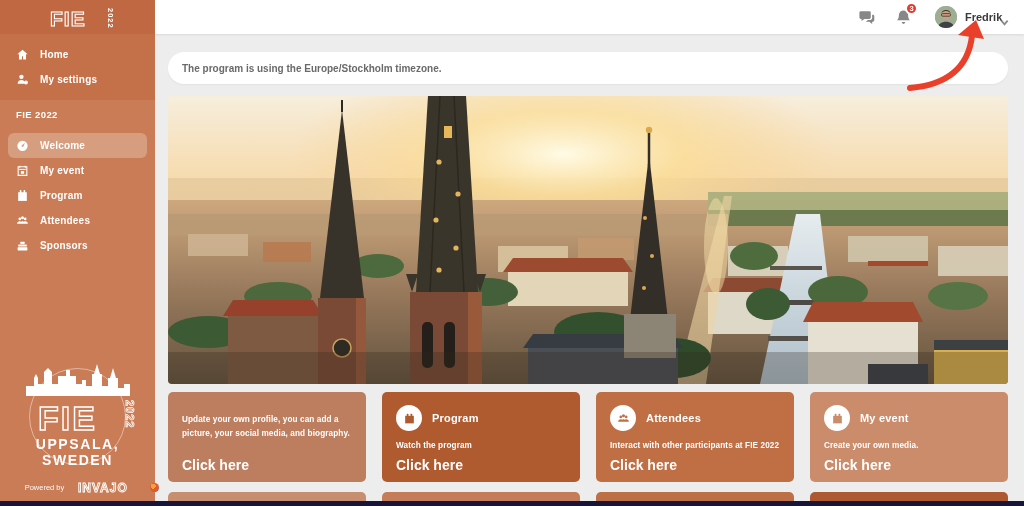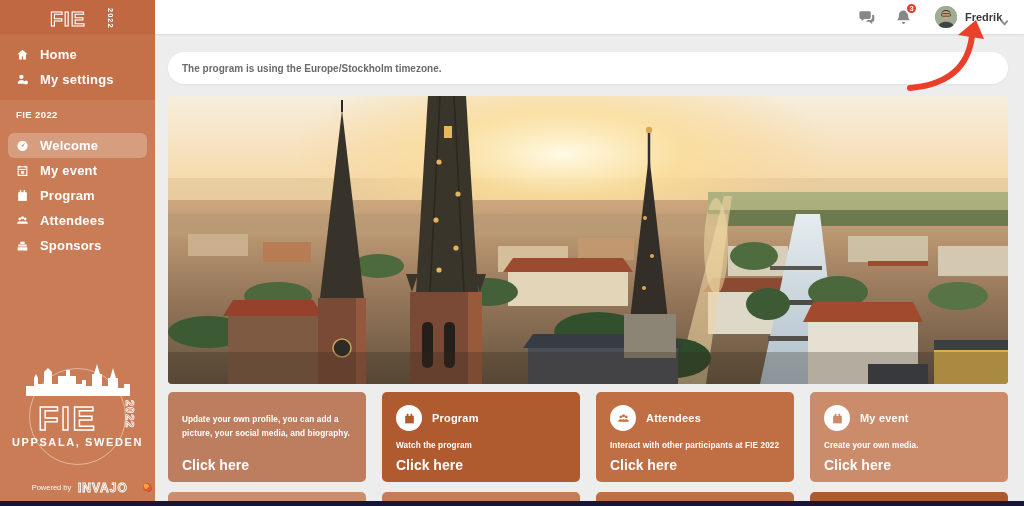--- a/index.html
+++ b/index.html
@@ -4,33 +4,33 @@
 <style>
   * { box-sizing: border-box; margin: 0; padding: 0; }
   html,body { width:1024px; height:506px; overflow:hidden; }
   body { font-family:"Liberation Sans", sans-serif; background:#ededed; }
   .page { position:relative; width:1024px; height:506px; overflow:hidden; }
 
   
   .sidebar { position:absolute; left:0; top:0; width:155px; height:506px; background:#c97c55; color:#fff; z-index:10; }
   .sidebar-header { position:absolute; top:0; left:0; width:155px; height:34px; background:#bf6841; display:flex; align-items:center; justify-content:center; }
   .nav-top { position:absolute; top:34px; left:0; width:155px; height:66px; background:#c4714a; padding-top:8px; }
-  .nav-item { display:flex; align-items:center; gap:11px; height:25px; margin:0 8px; padding:0 8px; font-size:13px; font-weight:bold; border-radius:6px; cursor:pointer; letter-spacing:.2px; }
+  .nav-item { display:flex; align-items:center; gap:11px; height:25px; margin:0 8px; padding:0 8px; font-size:10px; font-weight:bold; border-radius:6px; cursor:pointer; letter-spacing:.2px; }
   .nav-item.active { background:rgba(255,255,255,.25); }
   .nav-icon { width:13px; height:13px; flex:0 0 13px; display:flex; align-items:center; justify-content:center; }
   .nav-icon svg { width:13px; height:13px; fill:#fff; }
   .section-label { position:absolute; top:109px; left:16px; font-size:9.5px; font-weight:bold; letter-spacing:.4px; }
   .nav-event { position:absolute; top:133px; left:0; width:155px; }
 
   .badge-circle { position:absolute; left:29px; top:368px; width:97px; height:97px; border:1px solid rgba(255,255,255,.45); border-radius:50%; }
   .badge-wrap { position:absolute; top:362px; left:0; width:155px; text-align:center; }
   .badge-skyline { display:block; margin:0 auto; }
   .badge-logo { display:block; margin:-4px auto 0; }
-  .badge-location { font-size:11px; font-weight:bold; letter-spacing:1.6px; color:#fff; margin-top:-2px;text-align:center; }
-  .powered { position:absolute; bottom:12px; left:0; width:184px; display:flex; align-items:center; justify-content:center; gap:7px; }
+  .badge-location { font-size:14px; font-weight:bold; letter-spacing:1.6px; color:#fff; margin-top:-2px;text-align:center; }
+  .powered { position:absolute; bottom:12px; left:0; width:184px; display:flex; align-items:center; justify-content:center; gap:14px; }
   .powered-label { font-size:7.5px; color:rgba(255,255,255,.95); }
   .invajo-dot { width:9px; height:9px; border-radius:50%; background:radial-gradient(circle at 35% 35%, #f3a13c 0 30%, #e0592a 31% 70%, #b23054 71% 100%); }
 
   
   .topbar { position:absolute; left:155px; top:0; width:869px; height:34px; background:#fff; box-shadow:0 1px 2px rgba(0,0,0,.09); z-index:5; }
   .topbar-icon { position:absolute; top:9px; width:17px; height:17px; cursor:pointer; }
   .topbar-icon svg { width:17px; height:17px; fill:#878787; }
   .chat-btn { left:703px; }
   .bell-btn { left:740px; }
   .notif-badge { position:absolute; left:750px; top:2px; min-width:13px; height:13px; border-radius:7px; border:2px solid #fff; color:#fff; font-size:7.5px; font-weight:bold; display:flex; align-items:center; justify-content:center; padding:0 2px; z-index:6; }

